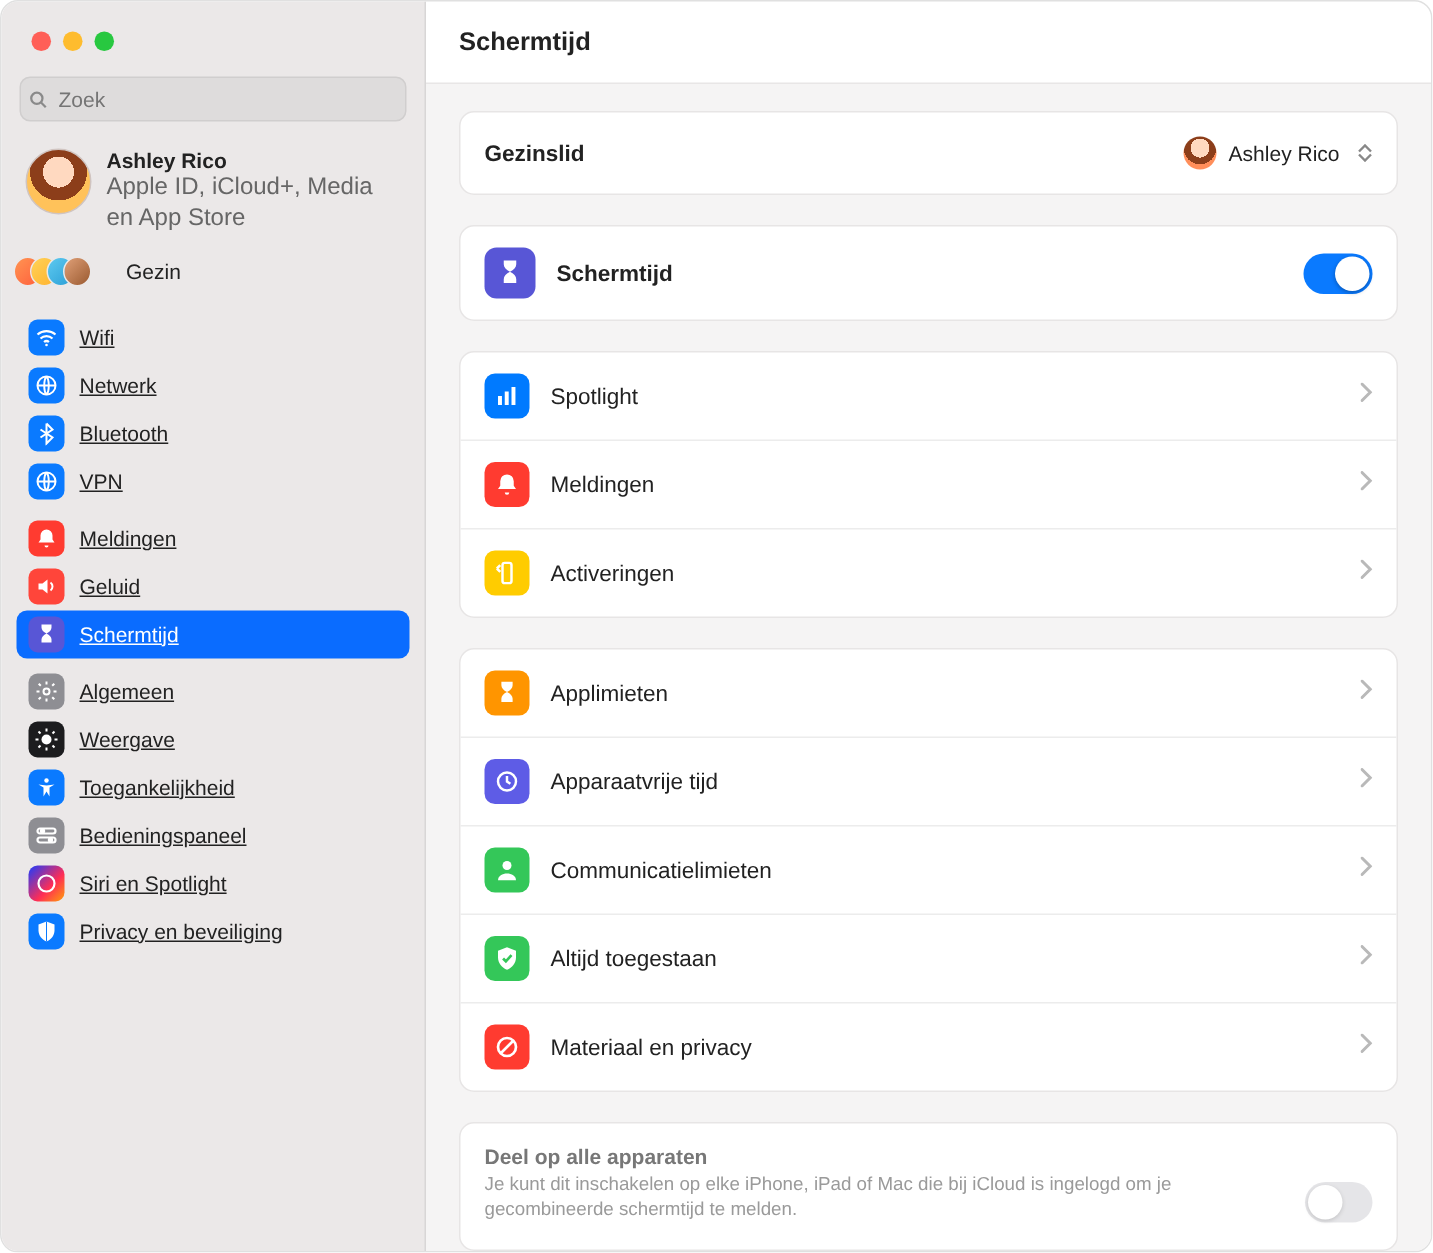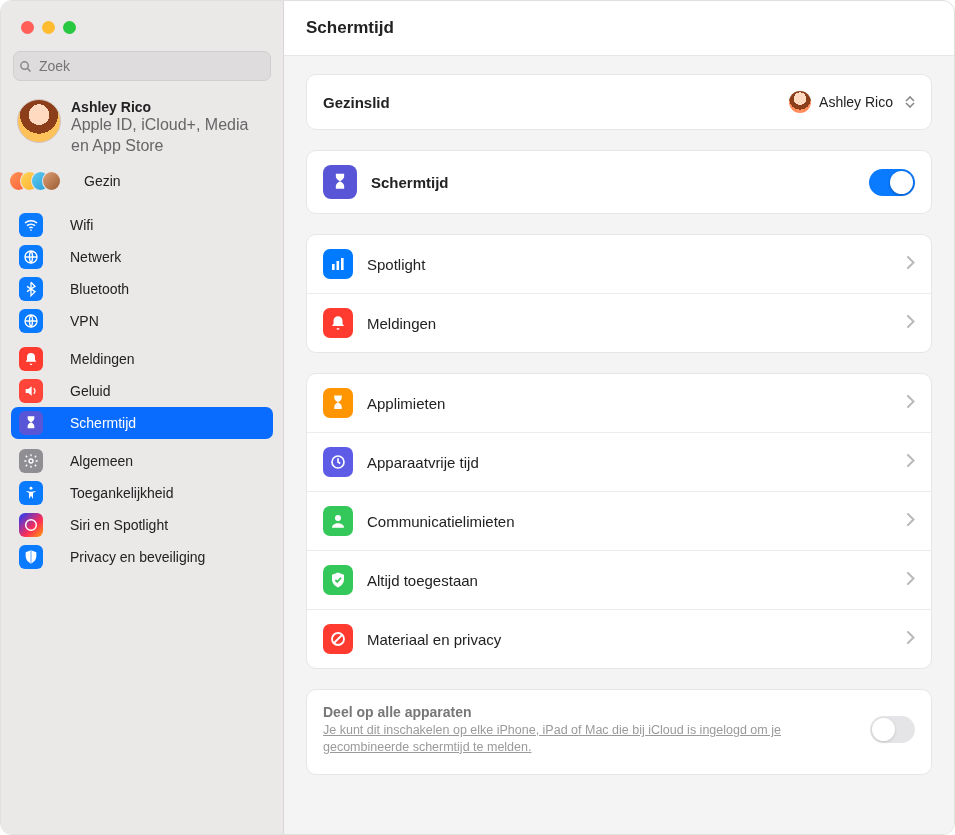--- a/index.html
+++ b/index.html
@@ -44,22 +44,22 @@
     width:20px;height:20px;border-radius:50%;border:1.5px solid #ebe8e8;margin-left:-8px;display:block;
   }
   .fav-a{background:linear-gradient(135deg,#ff9452,#ff5f3c);}
   .fav-b{background:linear-gradient(135deg,#ffd257,#ffb22e);}
   .fav-c{background:linear-gradient(135deg,#5ecaf0,#2a9ed6);}
   .fav-d{background:linear-gradient(135deg,#e0a078,#9a5a30);}
   .family-row .lbl{font-size:14px;color:#222;}
 
   .group{margin-top:6px;}
   .item{
-    display:flex;align-items:center;gap:27px;height:32px;padding:0 8px;border-radius:7px;
-    font-size:14px;color:#222;cursor:default;
+    display:flex;align-items:center;gap:10px;height:32px;padding:0 8px;border-radius:7px;
+    font-size:14px;color:#222;cursor:default;text-decoration:underline;
   }
   .item.active{background:#0a6cff;color:#fff;}
   .ic{
     width:24px;height:24px;border-radius:6px;display:flex;align-items:center;justify-content:center;
     flex:none;
   }
   .ic svg{width:16px;height:16px;}
   .ic-blue{background:#0a7aff;} .ic-red{background:#ff3b30;}
   .ic-audred{background:#ff453a;} .ic-indigo{background:#5856d6;}
   .ic-grey{background:#8e8e93;} .ic-black{background:#1c1c1e;}
@@ -112,23 +112,23 @@
     background:#d1d1d6;
   }
   .toggle .knob{
     position:absolute;top:2px;left:2px;width:23px;height:23px;border-radius:50%;background:#fff;
     box-shadow:0 1px 3px rgba(0,0,0,.3);transition:.15s;
   }
   .toggle.on{background:#0a7aff;}
   .toggle.on .knob{left:21px;}
   .toggle.disabled{opacity:.55;}
 
-  .footer-row{padding:14px 16px 18px 16px;display:flex;gap:16px;align-items:center;}
+  .footer-row{padding:14px 16px 18px 16px;display:flex;gap:16px;align-items:flex-end;}
   .footer-row .txt .t1{font-size:14px;font-weight:700;color:#777;}
-  .footer-row .txt .t2{font-size:12.5px;color:#9a9a9a;line-height:1.35;margin-top:2px;max-width:530px;text-decoration:underline;}
+  .footer-row .txt .t2{font-size:12.5px;color:#9a9a9a;line-height:1.35;margin-top:2px;max-width:530px;}
 
   ::-webkit-scrollbar{width:0;height:0;}
 </style>
 </head>
 <body>
 
 <div class="window">
   <div class="traffic">
     <span class="tl-close"></span>
     <span class="tl-min"></span>
@@ -235,27 +235,56 @@
           <div class="item">
             <div class="ic ic-grey">
               <svg viewBox="0 0 24 24" fill="none" stroke="#fff" stroke-width="2">
                 <circle cx="12" cy="12" r="3"></circle>
                 <path d="M12 2v3M12 19v3M4.2 4.2l2.1 2.1M17.7 17.7l2.1 2.1M2 12h3M19 12h3M4.2 19.8l2.1-2.1M17.7 6.3l2.1-2.1"></path>
               </svg>
             </div>
             <span>Algemeen</span>
           </div>
           <div class="item">
+            <div class="ic ic-black">
+              <svg viewBox="0 0 24 24" fill="#fff">
+                <circle cx="12" cy="12" r="5"></circle>
+                <g stroke="#fff" stroke-width="2">
+                  <line x1="12" y1="1" x2="12" y2="4"></line>
+                  <line x1="12" y1="20" x2="12" y2="23"></line>
+                  <line x1="1" y1="12" x2="4" y2="12"></line>
+                  <line x1="20" y1="12" x2="23" y2="12"></line>
+                  <line x1="4" y1="4" x2="6" y2="6"></line>
+                  <line x1="18" y1="18" x2="20" y2="20"></line>
+                  <line x1="4" y1="20" x2="6" y2="18"></line>
+                  <line x1="18" y1="6" x2="20" y2="4"></line>
+                </g>
+              </svg>
+            </div>
+            <span>Weergave</span>
+          </div>
+          <div class="item">
             <div class="ic ic-blue">
               <svg viewBox="0 0 24 24" fill="#fff">
                 <circle cx="12" cy="5" r="2.2"></circle>
                 <path d="M4 9l8 1 8-1-5 3v9l-3-5-3 5v-9z"></path>
               </svg>
             </div>
             <span>Toegankelijkheid</span>
+          </div>
+          <div class="item">
+            <div class="ic ic-grey">
+              <svg viewBox="0 0 24 24" fill="none" stroke="#fff" stroke-width="2.2">
+                <rect x="3" y="5" width="18" height="5" rx="2.5"></rect>
+                <rect x="3" y="14" width="18" height="5" rx="2.5"></rect>
+                <circle cx="8" cy="7.5" r="1.6" fill="#fff"></circle>
+                <circle cx="16" cy="16.5" r="1.6" fill="#fff"></circle>
+              </svg>
+            </div>
+            <span>Bedieningspaneel</span>
           </div>
           <div class="item">
             <div class="ic ic-siri">
               <svg viewBox="0 0 24 24" fill="none" stroke="#fff" stroke-width="2.2">
                 <circle cx="12" cy="12" r="8"></circle>
               </svg>
             </div>
             <span>Siri en Spotlight</span>
           </div>
           <div class="item">
@@ -334,20 +363,33 @@
                 <path d="M12 3a6 6 0 0 0-6 6v4l-2 3h16l-2-3V9a6 6 0 0 0-6-6z"></path>
                 <path d="M10 19a2 2 0 0 0 4 0"></path>
               </svg>
             </div>
             <span class="label">Meldingen</span>
             <span class="spacer"></span>
             <span class="chev"><svg width="8" height="13" viewBox="0 0 8 13">
                 <path d="M1 1l5.5 5.5L1 12" stroke="#b9b9b9" stroke-width="2" fill="none" stroke-linecap="round"></path>
               </svg></span>
           </div>
+          <div class="row nav">
+            <div class="ic-sm ic-yellow">
+              <svg viewBox="0 0 24 24" fill="none" stroke="#fff" stroke-width="2.2">
+                <rect x="8" y="3" width="8" height="18" rx="2"></rect>
+                <path d="M3 8l3 3M3 8l3-3"></path>
+              </svg>
+            </div>
+            <span class="label">Activeringen</span>
+            <span class="spacer"></span>
+            <span class="chev"><svg width="8" height="13" viewBox="0 0 8 13">
+                <path d="M1 1l5.5 5.5L1 12" stroke="#b9b9b9" stroke-width="2" fill="none" stroke-linecap="round"></path>
+              </svg></span>
+          </div>
         </div>
 
       <div class="card" id="limits-card">
           <div class="row nav">
             <div class="ic-sm ic-orange">
               <svg viewBox="0 0 24 24" fill="#fff">
                 <path d="M7 2h10v3c0 2.5-2 4.5-5 6 3 1.5 5 3.5 5 6v3H7v-3c0-2.5 2-4.5 5-6-3-1.5-5-3.5-5-6V2z"></path>
               </svg>
             </div>
             <span class="label">Applimieten</span>

